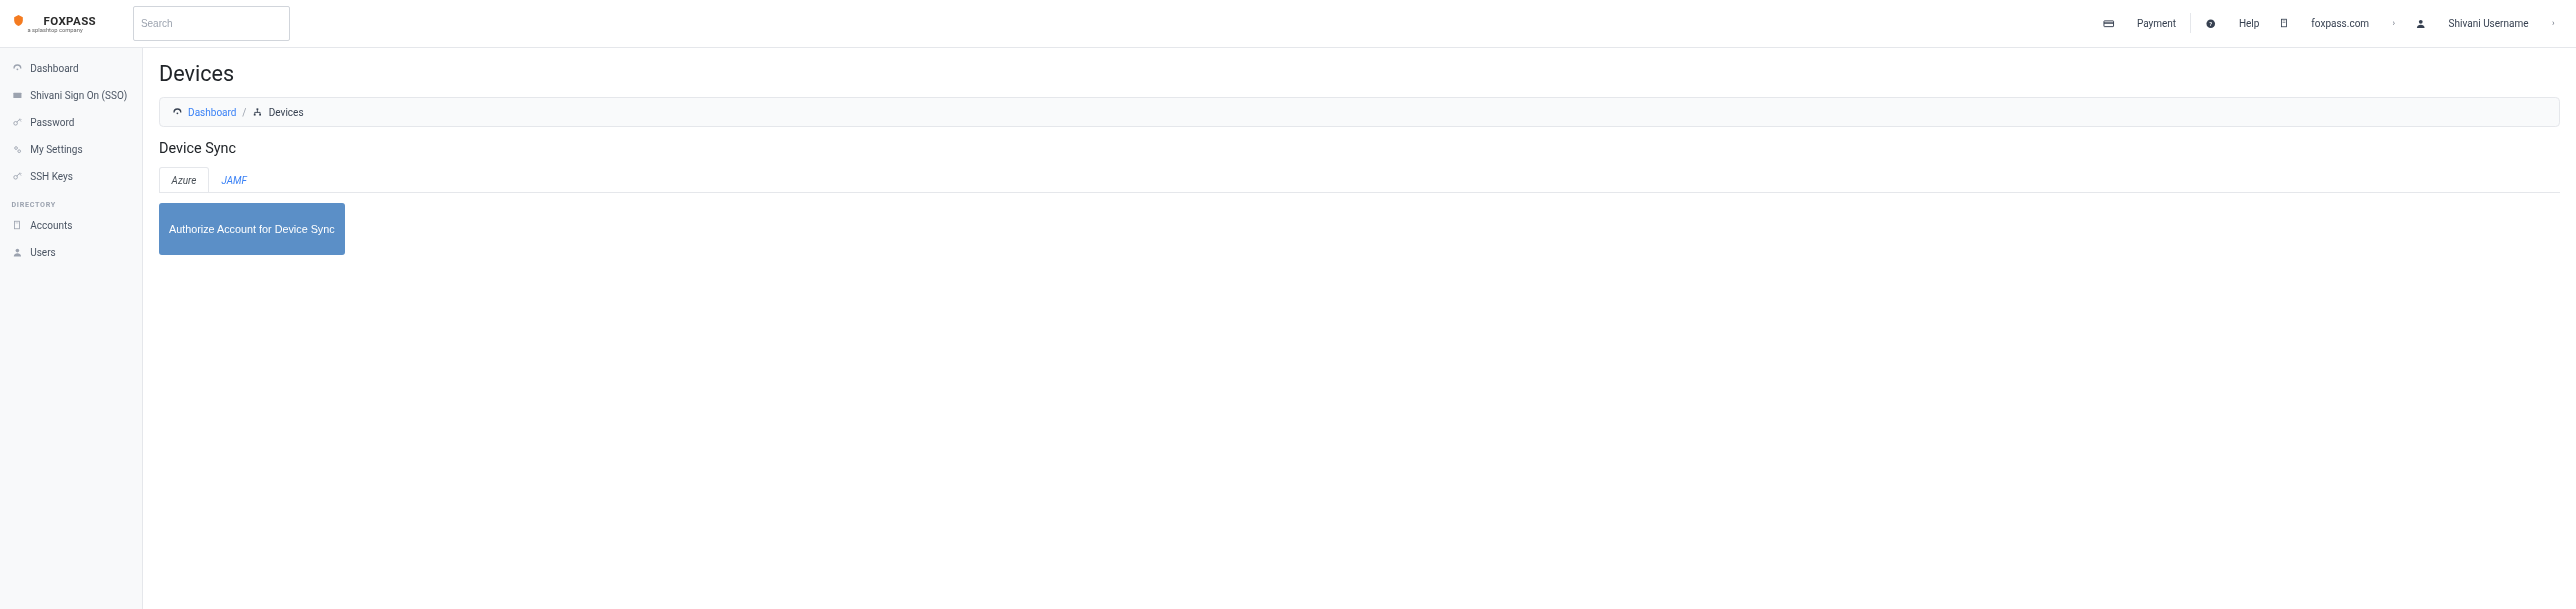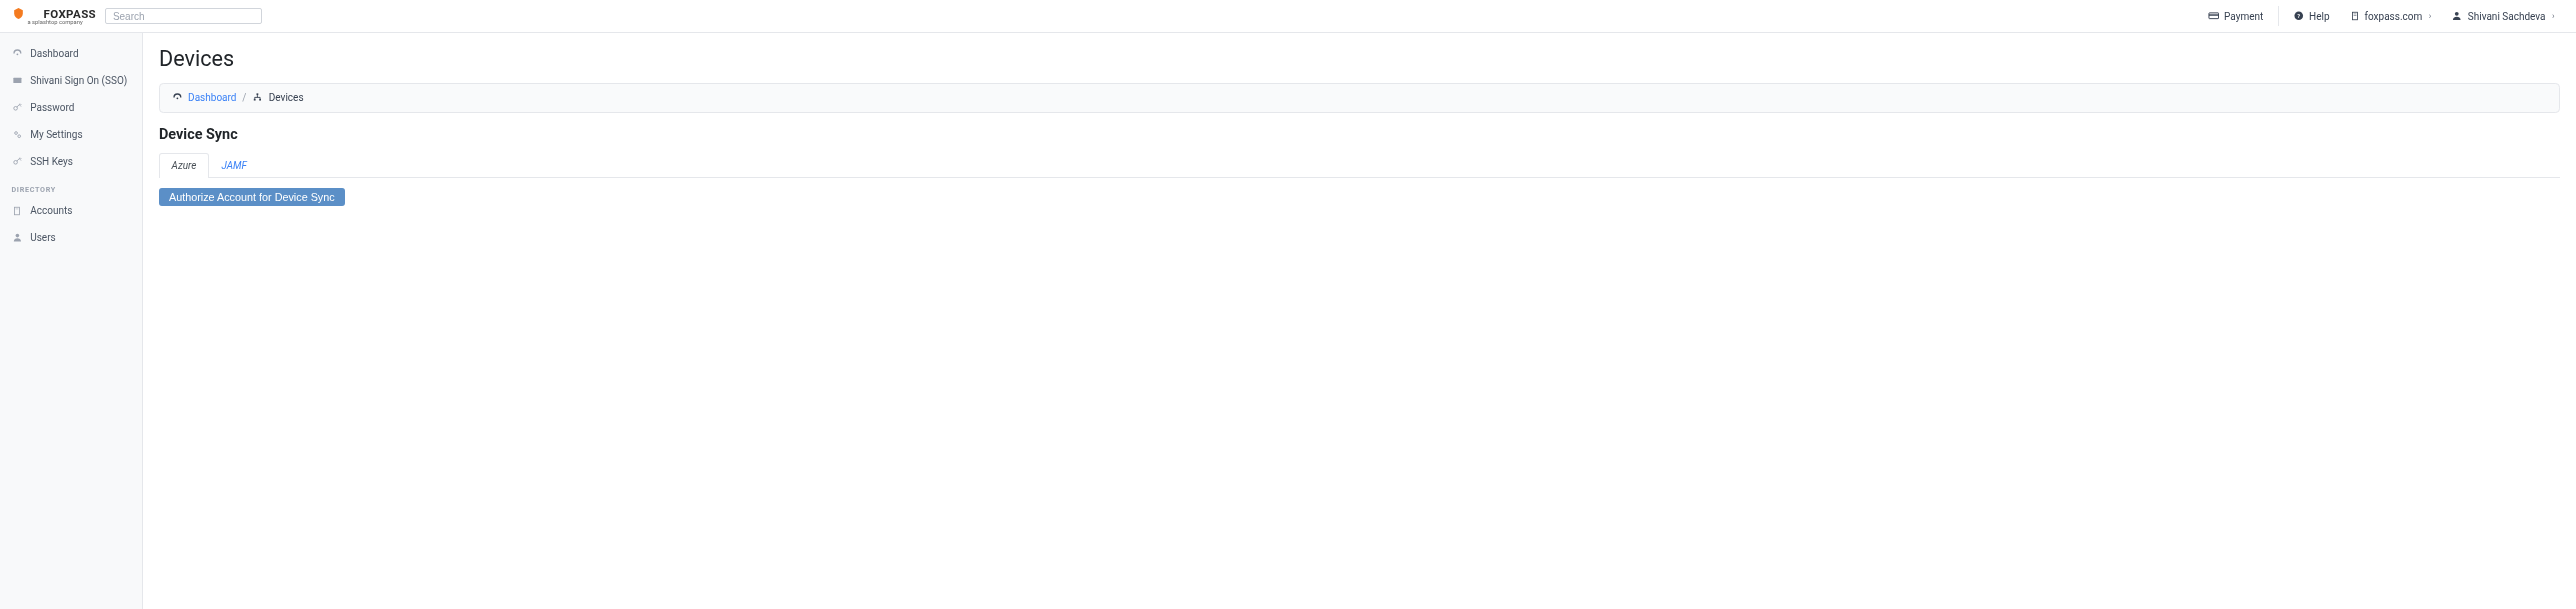--- a/index.html
+++ b/index.html
@@ -37,39 +37,40 @@
   font-size: 5.8px;
   color: #666;
   margin-top: -1.4px;
   margin-left: 16px;
 }
 .search-wrap {
   position: relative;
 }
 .search-input {
   width: 157px;
-  height: 16px;
+  height: 35px;
   padding: 4.3px 7.2px;
   border: 0.7px solid #d1d5db;
   border-radius: 2px;
   font-size: 10px;
   color: #333;
   outline: none;
+  margin-left: 28px;
 }
 .search-input::placeholder { color: #9ca3af; }
 .top-spacer { flex: 1; }
 .top-actions {
   display: flex;
   align-items: center;
   gap: 0;
 }
 .top-action {
   display: flex;
   align-items: center;
-  gap: 5px;
+  gap: 22px;
   padding: 4.3px 10px;
   color: #374151;
   font-size: 10px;
   cursor: pointer;
 }
 .top-divider {
   width: 0.7px;
   height: 20px;
   background: #e5e7eb;
   margin: 0 4.3px;
@@ -121,21 +122,21 @@
   align-items: center;
   gap: 5.8px;
   color: #374151;
   font-size: 10px;
   margin-bottom: 13px;
 }
 .breadcrumb-link { color: #3b82f6; cursor: pointer; }
 .breadcrumb-sep { color: #9ca3af; }
 .section-title {
   font-size: 14.4px;
-  font-weight: 700;
+  font-weight: 400;
   color: #212529;
   margin-bottom: 10px;
 }
 .tabs {
   display: flex;
   border-bottom: 0.7px solid #e5e7eb;
   margin-bottom: 10px;
   font-style: italic;
 }
 .tab {
@@ -152,21 +153,21 @@
   background: #fff;
   color: #495057;
 }
 .tab.inactive { color: #3b82f6; }
 .btn-primary {
   display: inline-block;
   background: #5b8fc7;
   color: #fff;
   border: none;
   border-radius: 2.9px;
-  padding: 3px 10px;
+  padding: 20px 10px;
   font-size: 10.8px;
   cursor: pointer;
   margin-bottom: 11.5px;
 }
 .table {
   width: 100%;
   border-collapse: collapse;
   border: 0.7px solid #e5e7eb;
 }
 .table th, .table td {
@@ -235,21 +236,21 @@
       <span>foxpass.com</span>
       <span class="chev">›</span>
     </div>
     <div class="top-action">
       <span class="icon">
         <svg width="11.5" height="11.5" viewBox="0 0 24 24">
             <circle cx="12" cy="8" r="4" fill="#374151"></circle>
             <path d="M4 21 C4 16 8 14 12 14 C16 14 20 16 20 21 Z" fill="#374151"></path>
           </svg>
       </span>
-      <span>Shivani Sachdeva</span>
+      <span>Shivani Username</span>
       <span class="chev">›</span>
     </div>
   </div>
 </div>
 
 <div class="layout">
   <nav class="sidebar">
     <div class="nav-item">
       <span class="nav-icon">
           <svg width="10.8" height="10.8" viewBox="0 0 24 24">

